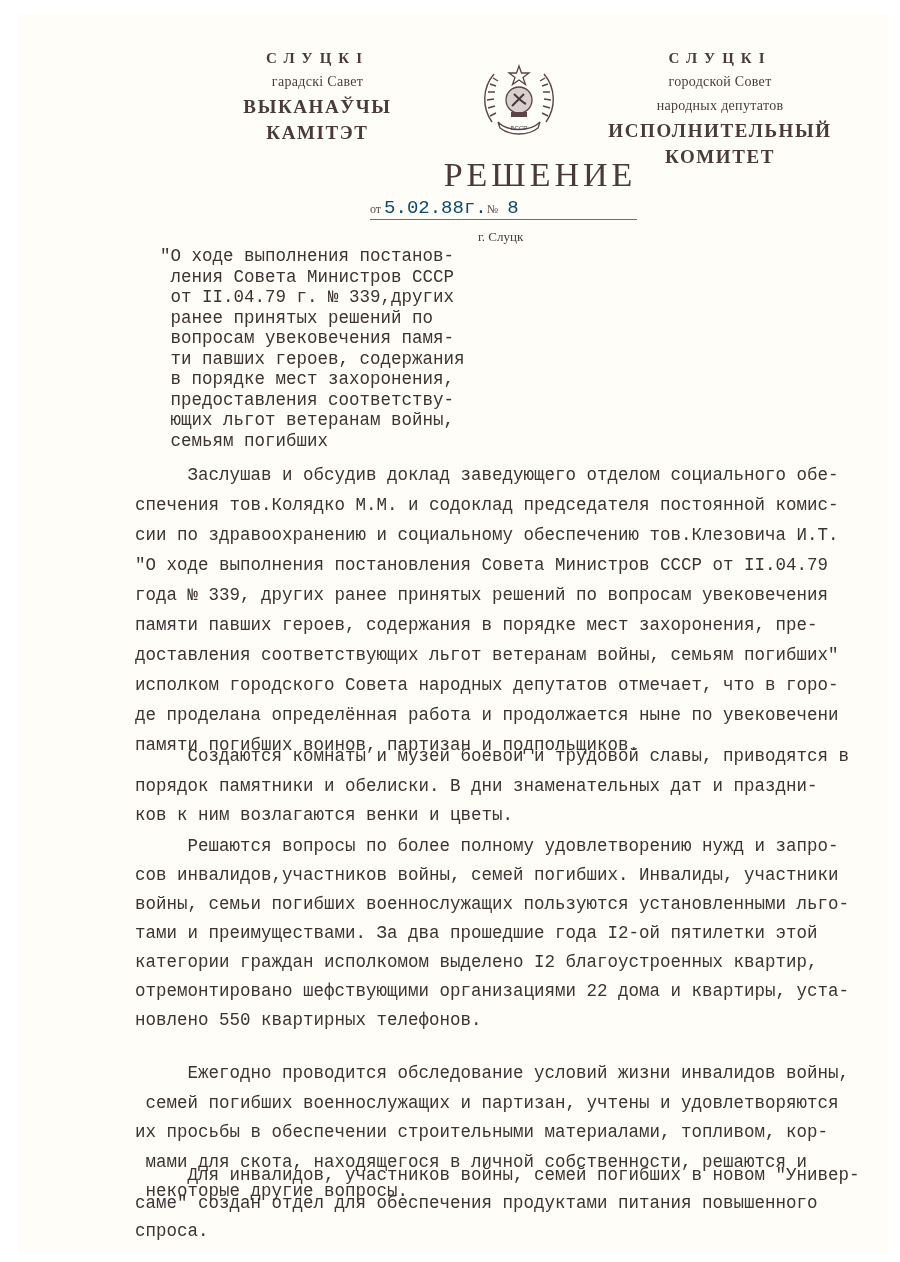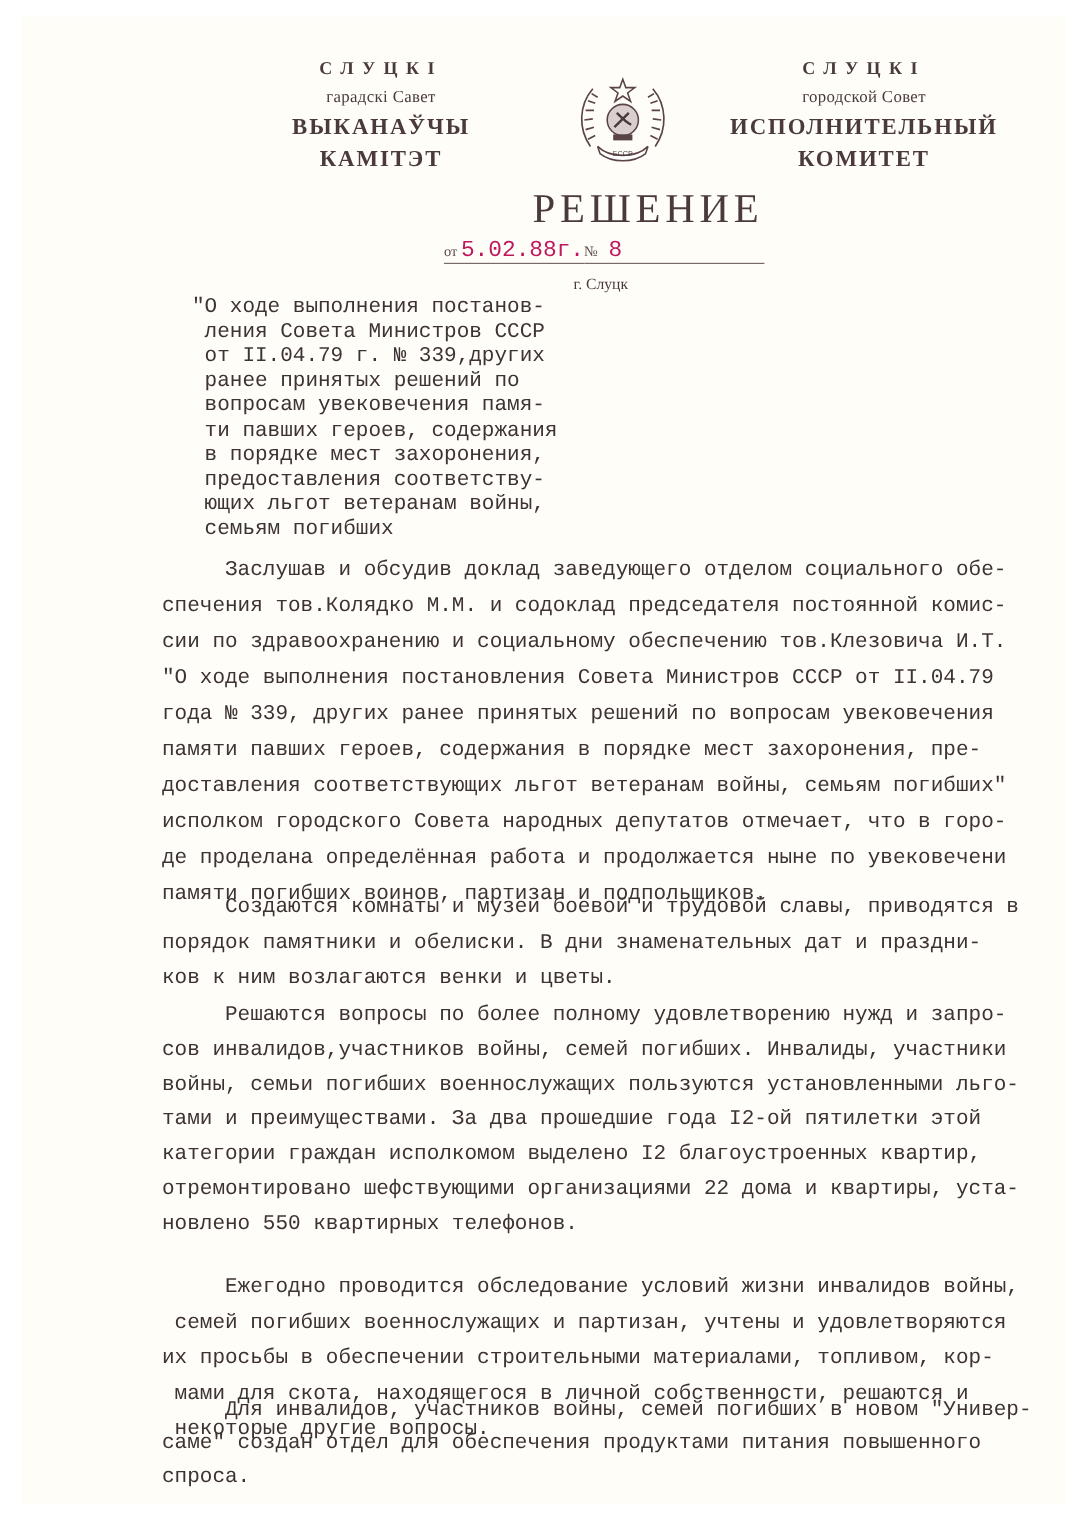--- a/index.html
+++ b/index.html
@@ -27,21 +27,21 @@
   .title {
     position: absolute; left: 420px; top: 156px; width: 240px; text-align: center;
     font-family: "Liberation Serif", "DejaVu Serif", serif;
     font-size: 34px; letter-spacing: 4px; color: #4a3a3c;
   }
   .date-line {
     position: absolute; left: 370px; top: 197px;
     font-size: 12px; color: #5a4a4c;
     font-family: "Liberation Serif", "DejaVu Serif", serif;
   }
-  .date-line .typed { font-family: "Liberation Mono", monospace; font-size: 19px; color: #be185d; }
+  .date-line .typed { font-family: "Liberation Mono", monospace; font-size: 19px; color: #0c4a6e; }
   .date-line .uline { border-bottom: 1px solid #7a6a6c; display: inline-block; }
   .city {
     position: absolute; left: 478px; top: 229px;
     font-family: "Liberation Serif", "DejaVu Serif", serif;
     font-size: 13px; color: #4a3a3c; text-align: center;
   }
   .subject {
     position: absolute; left: 160px; top: 246px; width: 340px;
     font-size: 17.5px; line-height: 20.5px; color: #3d3234;
     white-space: pre;
@@ -81,20 +81,21 @@
     <path d="M34 46 L46 34 M36 34 C40 38 44 42 48 44" stroke="#4a3a3c" stroke-width="2" fill="none"></path>
     <rect x="33" y="52" width="16" height="5" fill="#5a4446"></rect>
     <path d="M20 62 C30 72 52 72 62 62 L60 68 C50 76 32 76 22 68 Z" fill="#fff" stroke="#5a4446" stroke-width="1.3"></path>
     <text x="41" y="70" font-size="6" text-anchor="middle" fill="#4a3a3c" font-family="Liberation Sans, sans-serif">БССР</text>
   </svg>
 </div>
 
 <div class="hdr hdr-right">
   <div class="l1">СЛУЦКІ</div>
   <div class="l2">городской Совет</div>
+  <div class="l3">народных депутатов</div>
   <div class="l4">ИСПОЛНИТЕЛЬНЫЙ КОМИТЕТ</div>
 </div>
 
 <div class="title">РЕШЕНИЕ</div>
 
 <div class="date-line">
   <span class="uline">
     <span>от</span>
     <span class="typed">5.02.88г.</span>
   </span><span class="uline" style="width:150px;">

